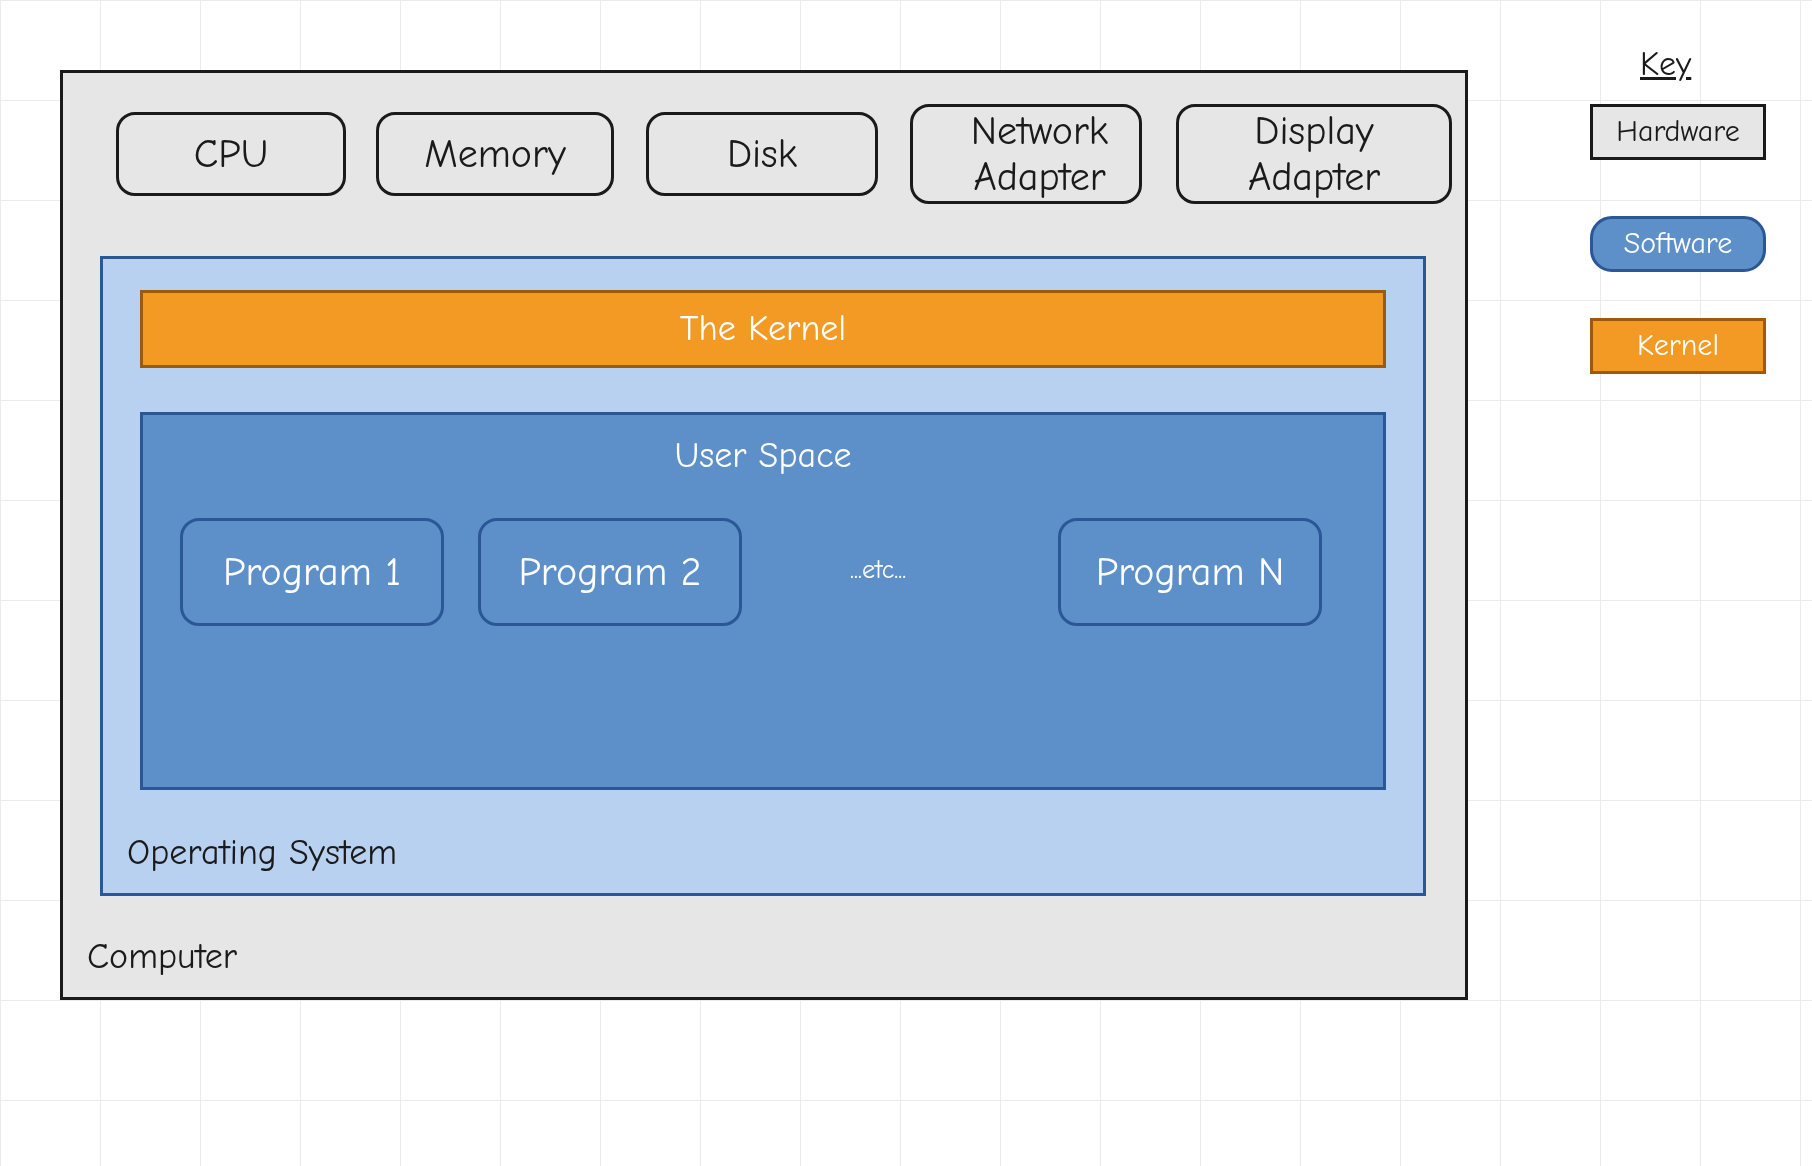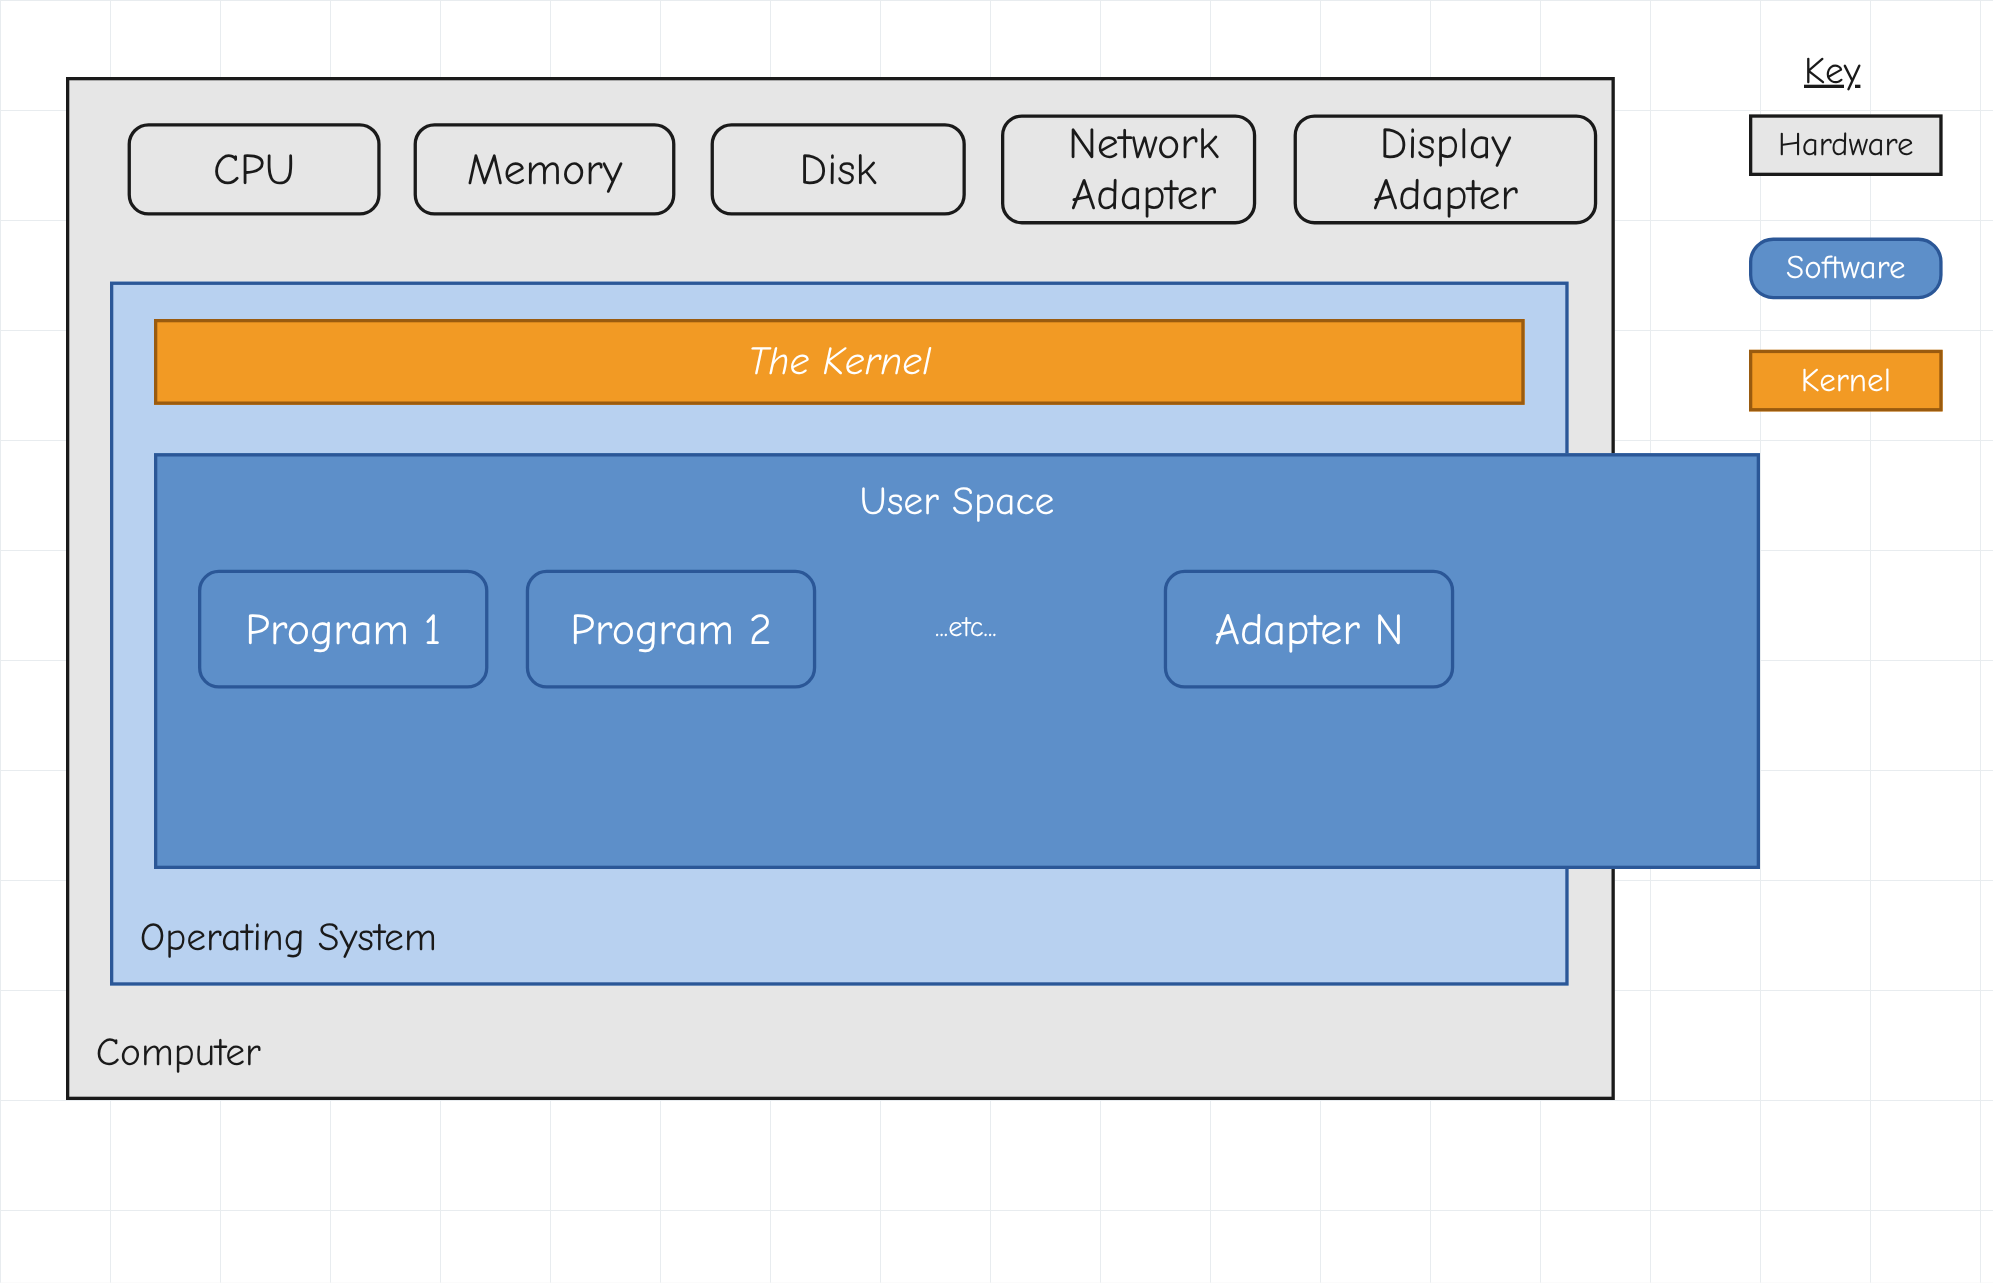--- a/index.html
+++ b/index.html
@@ -114,39 +114,39 @@
 </div>
 <div class="box hw label-center fs-md" style="left:1176px; top:104px; width:276px; height:100px; white-space:pre-line;">
   <span>Display
 Adapter</span>
 </div>
 
 <div class="box sw-light label-bottomleft fs-lg" style="left:100px; top:256px; width:1326px; height:640px;">
   <span>Operating System</span>
 </div>
 
-<div class="box kernel label-center fs-lg" style="left:140px; top:290px; width:1246px; height:78px;font-style:italic;">
+<div class="box kernel label-center fs-lg" style="left:140px; top:290px; width:1246px; height:78px;">
   <span>The Kernel</span>
 </div>
 
-<div class="box sw-dark label-topcenter fs-lg" style="left:140px; top:412px; width:1460px; height:378px;">
+<div class="box sw-dark label-topcenter fs-lg" style="left:140px; top:412px; width:1246px; height:378px;">
   <span>User Space</span>
 </div>
 
 <div class="box sw-dark label-center fs-md" style="left:180px; top:518px; width:264px; height:108px;">
   <span>Program 1</span>
 </div>
 <div class="box sw-dark label-center fs-md" style="left:478px; top:518px; width:264px; height:108px;">
   <span>Program 2</span>
 </div>
 
 <div class="etc" style="left:850px; top:555px;">...etc...</div>
 
 <div class="box sw-dark label-center fs-md" style="left:1058px; top:518px; width:264px; height:108px;">
-  <span>Adapter N</span>
+  <span>Program N</span>
 </div>
 
 <div class="key-title" style="left:1640px; top:44px;">Key</div>
 
 <div class="box hw label-center fs-key" style="left:1590px; top:104px; width:176px; height:56px;">
   <span>Hardware</span>
 </div>
 <div class="box sw-dark label-center fs-key" style="left:1590px; top:216px; width:176px; height:56px;border-radius:22px;">
   <span>Software</span>
 </div>

